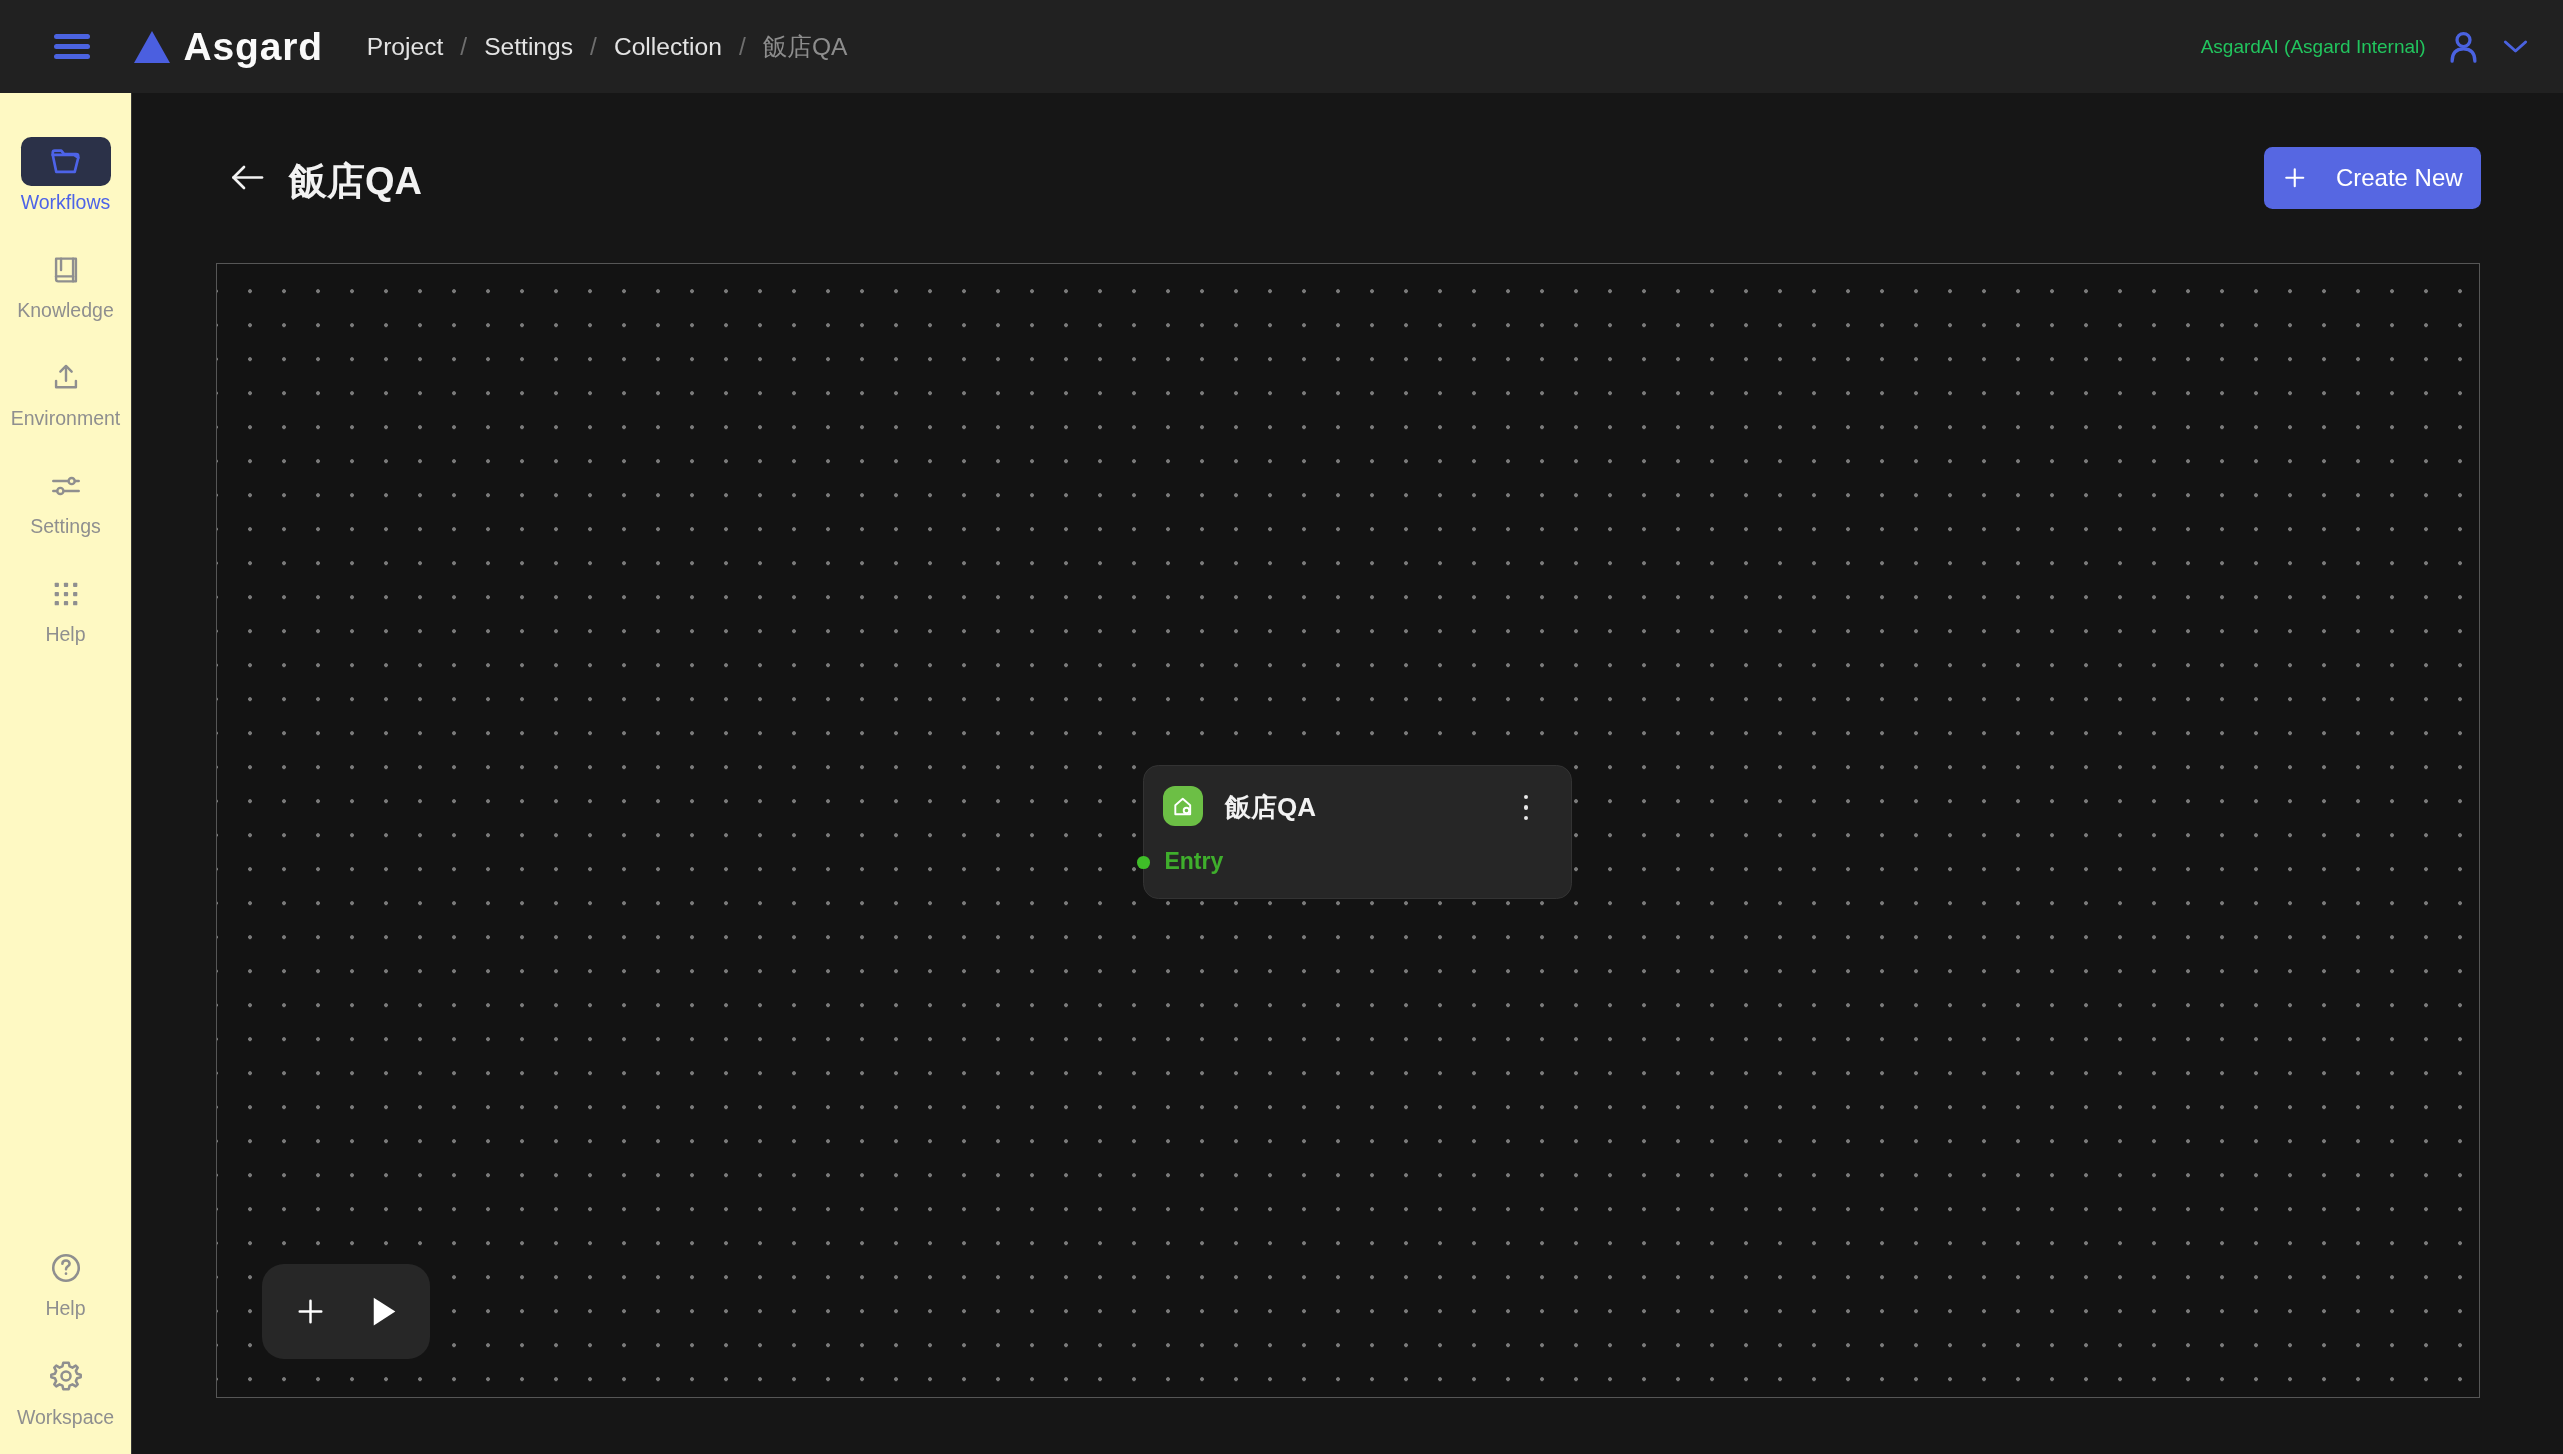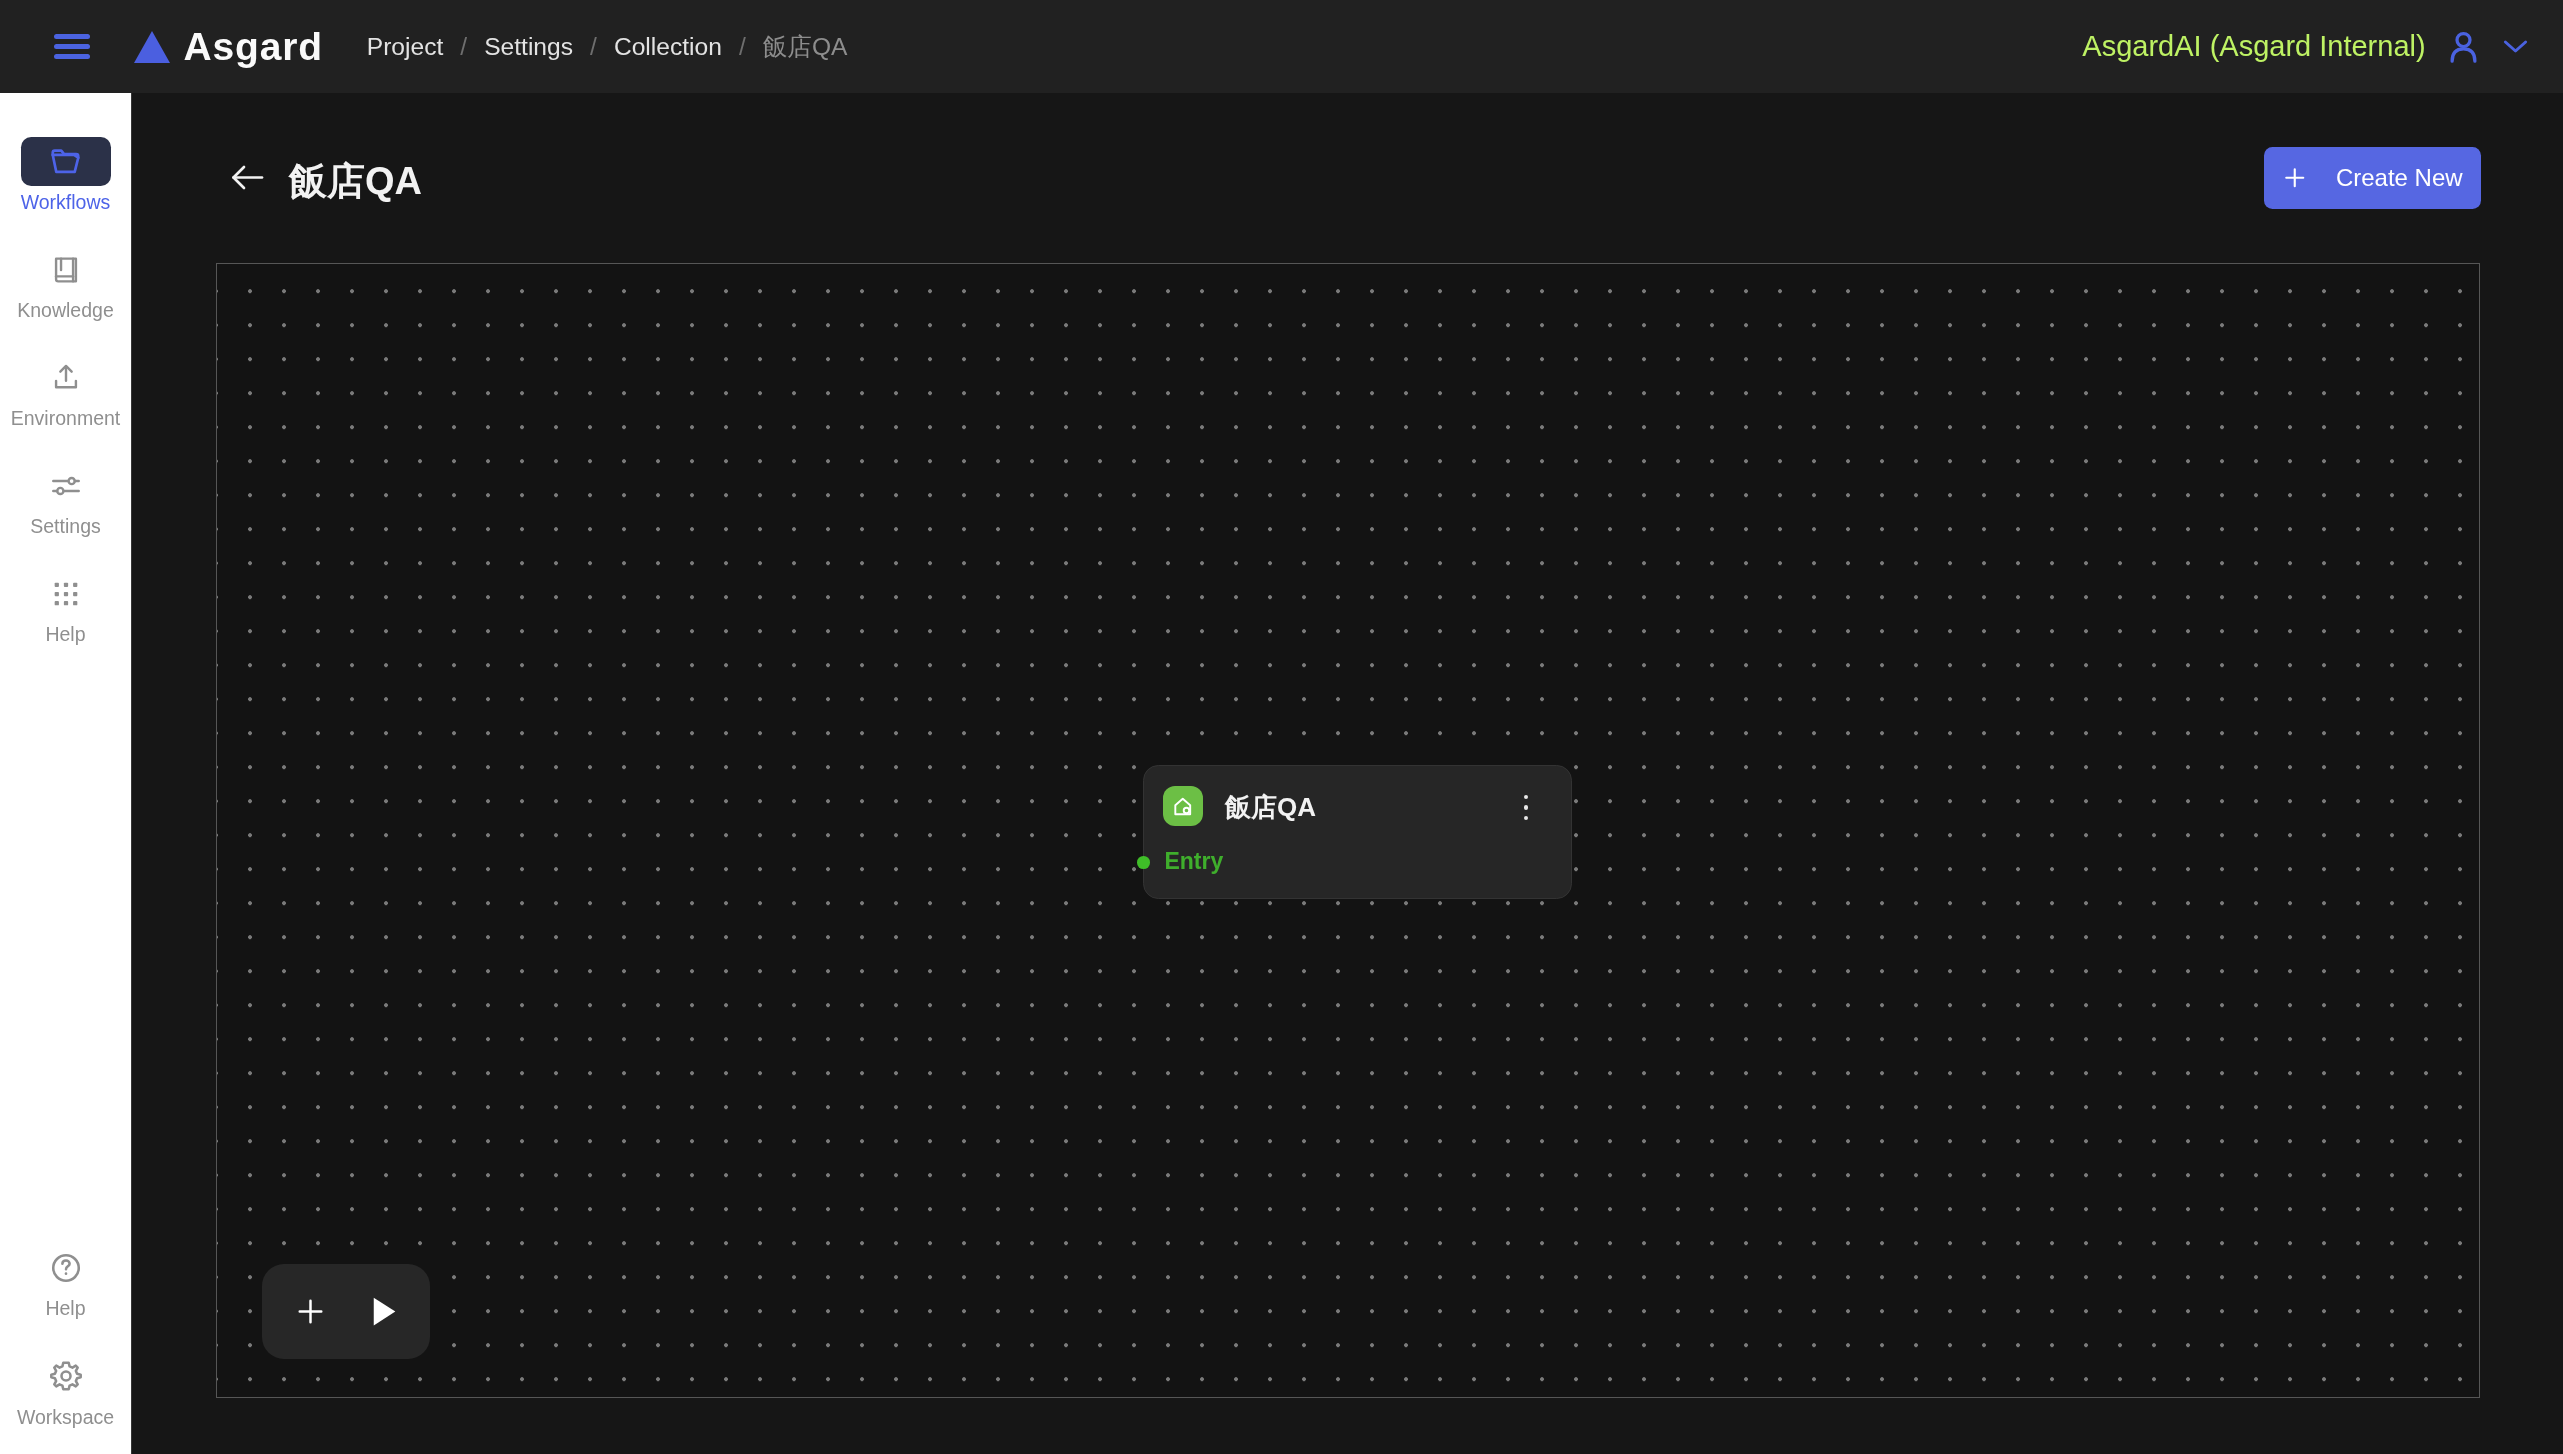--- a/index.html
+++ b/index.html
@@ -22,27 +22,27 @@
   .hamburger span { display:block; height:5.1px; border-radius:2.5px; background:#4b63e0; }
   .logo-triangle { margin-left:44px; width:0; height:0;
     border-left:18px solid transparent; border-right:18px solid transparent;
     border-bottom:32px solid #4b5fe0; }
   .brand { margin-left:13.6px; font-size:39px; font-weight:bold; color:#fafafa; letter-spacing:0.8px; }
   .breadcrumb { margin-left:44px; display:flex; align-items:center; gap:17px; font-size:24.6px; }
   .breadcrumb .crumb { color:#e3e3e3; cursor:pointer; }
   .breadcrumb .crumb.current { color:#8d8d8d; cursor:default; }
   .breadcrumb .sep { color:#6e6e6e; }
   .topbar-right { margin-left:auto; margin-right:34px; display:flex; align-items:center; gap:18.7px; }
-  .account-label { font-size:29px; color:#bef264; }
+  .account-label { font-size:19px; color:#22c55e; }
   .icon-stroke { stroke:#4a62e0; fill:none; stroke-width:2; stroke-linecap:round; stroke-linejoin:round; }
 
   
   .sidebar {
     position:absolute; left:0; top:93px; width:132px; height:1361px;
-    background:#ffffff; border-right:1.7px solid #363636;
+    background:#fef9c3; border-right:1.7px solid #363636;
     display:flex; flex-direction:column; align-items:center;
     padding-top:44px; z-index:9;
   }
   .side-item { width:100%; display:flex; flex-direction:column; align-items:center;
     margin-bottom:31px; cursor:pointer; }
   .side-item .icon-box { width:90px; height:49px; display:flex; align-items:center; justify-content:center;
     border-radius:10.2px; }
   .side-item.active .icon-box { background:#2b3148; }
   .side-item .side-label { margin-top:5.1px; font-size:19.5px; color:#8f8f8f; }
   .side-item.active .side-label { color:#4d63e8; }

